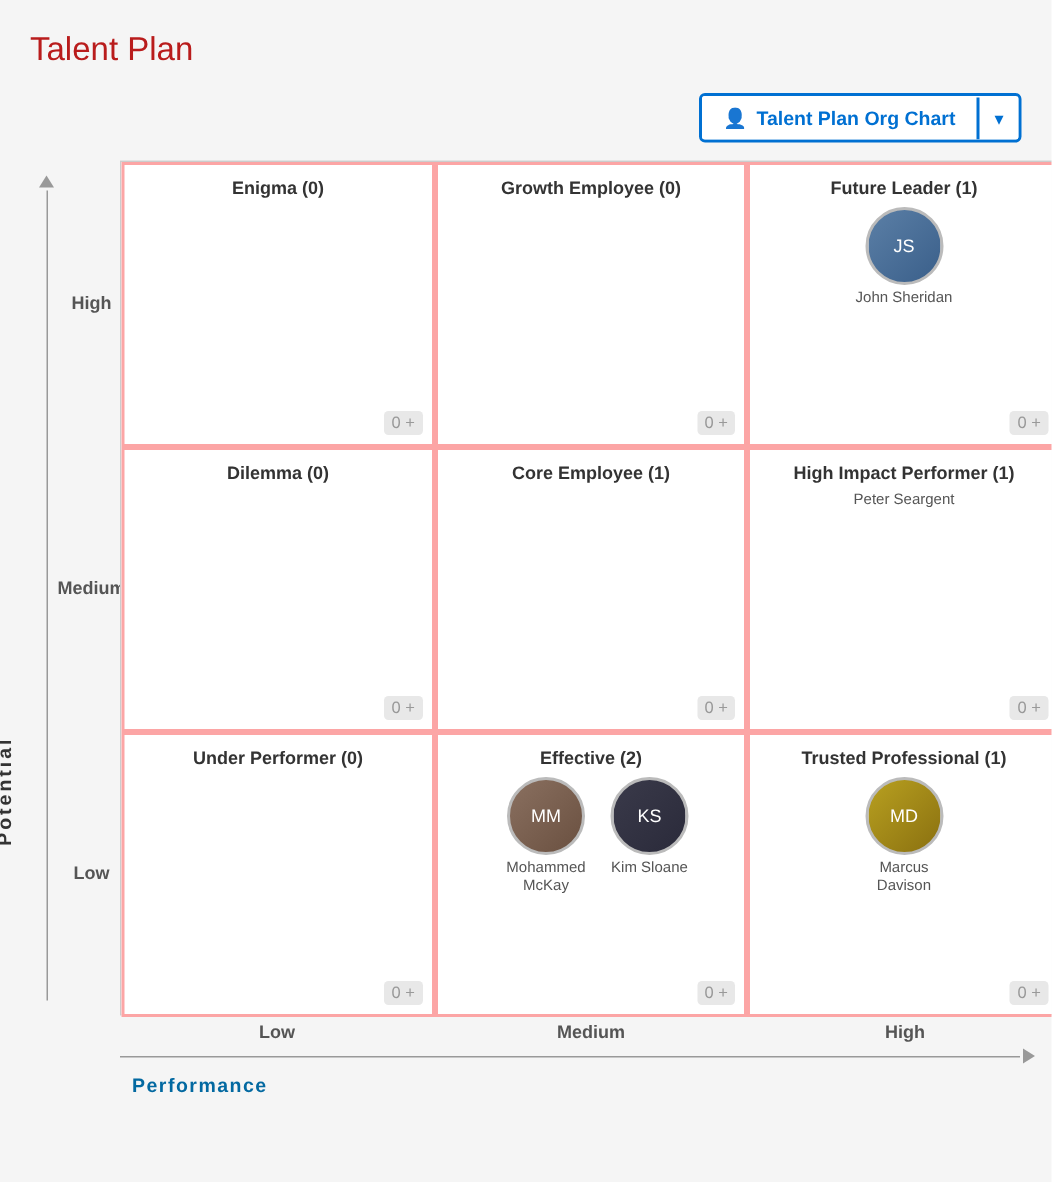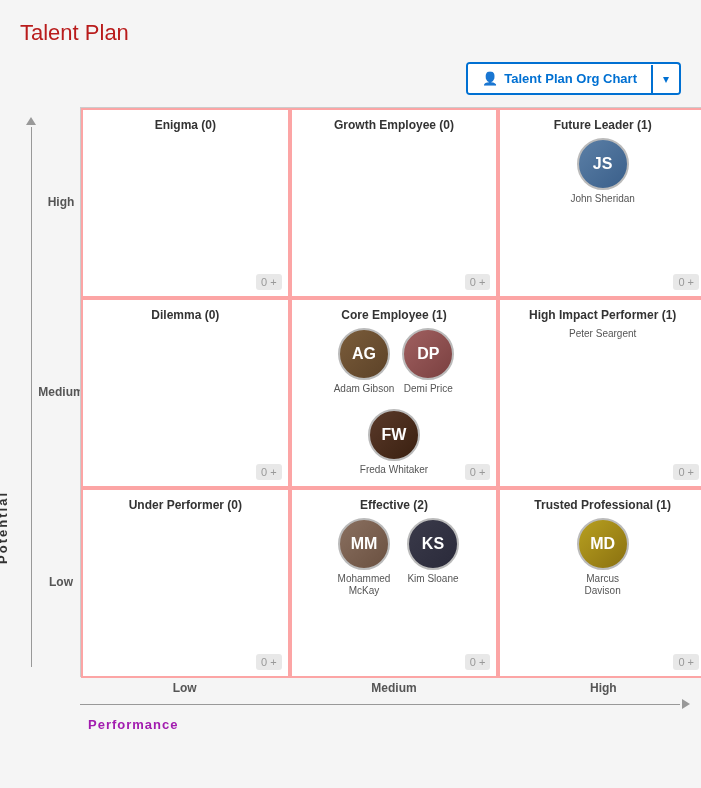--- a/index.html
+++ b/index.html
@@ -119,34 +119,34 @@
     .x-axis-cell {
       flex: 1;
       text-align: center;
       font-size: 12px;
       font-weight: 600;
       color: #555;
     }
     .x-axis-title {
       font-size: 13px;
       font-weight: 700;
-      color: #a21caf;
+      color: #0369a1;
       margin-top: 6px;
       letter-spacing: 1px;
     }
     
     .avatar-circle {
       width: 52px;
       height: 52px;
       border-radius: 50%;
       display: flex;
       align-items: center;
       justify-content: center;
-      font-size: 16px;
-      font-weight: 700;
+      font-size: 12px;
+      font-weight: 400;
       color: #fff;
       border: 2px solid #bbb;
       overflow: hidden;
     }
     
     .person-john { background: linear-gradient(135deg, #5b7fa6, #3a5f8a); }
     .person-adam { background: linear-gradient(135deg, #7a5c3a, #5c4228); }
     .person-demi { background: linear-gradient(135deg, #a06060, #7a4040); }
     .person-freda { background: linear-gradient(135deg, #5a3a2a, #3a2010); }
     .person-peter { background: linear-gradient(135deg, #6a7a8a, #4a5a6a); }
@@ -272,38 +272,20 @@
           </div>
           <div class="cell-count">0 +</div>
         </div>
         <div class="grid-cell">
           <div class="cell-title">Dilemma (0)</div>
           <div class="cell-avatars"></div>
           <div class="cell-count">0 +</div>
         </div>
         <div class="grid-cell">
           <div class="cell-title">Core Employee (1)</div>
-          <div class="cell-avatars">
-            <div style="display: flex; gap: 8px; justify-content: center; width: 100%;">
-              <div class="avatar-group">
-                <div class="avatar-circle person-adam">AG</div>
-                <div class="avatar-name">Adam Gibson</div>
-              </div>
-              <div class="avatar-group">
-                <div class="avatar-circle person-demi">DP</div>
-                <div class="avatar-name">Demi Price</div>
-              </div>
-            </div>
-            <div style="display: flex; justify-content: center; width: 100%; margin-top: 4px;">
-              <div class="avatar-group">
-                <div class="avatar-circle person-freda">FW</div>
-                <div class="avatar-name">Freda Whitaker</div>
-              </div>
-            </div>
-          </div>
           <div class="cell-count">0 +</div>
         </div>
         <div class="grid-cell">
           <div class="cell-title">High Impact Performer (1)</div>
           <div class="cell-avatars">
             <div class="avatar-group">
               <div class="avatar-name">Peter Seargent</div>
             </div>
           </div>
           <div class="cell-count">0 +</div>

